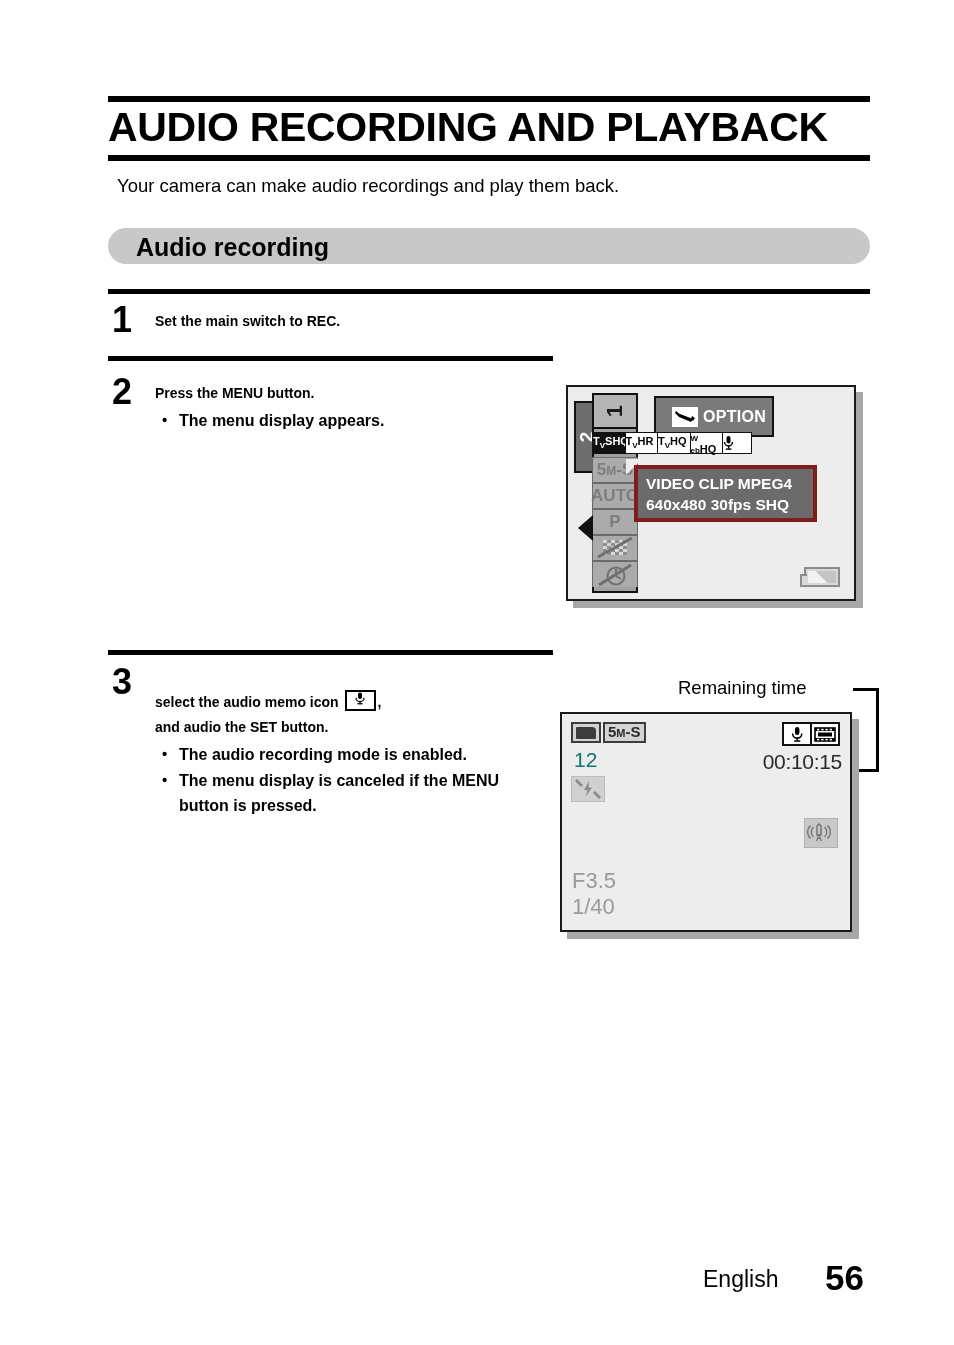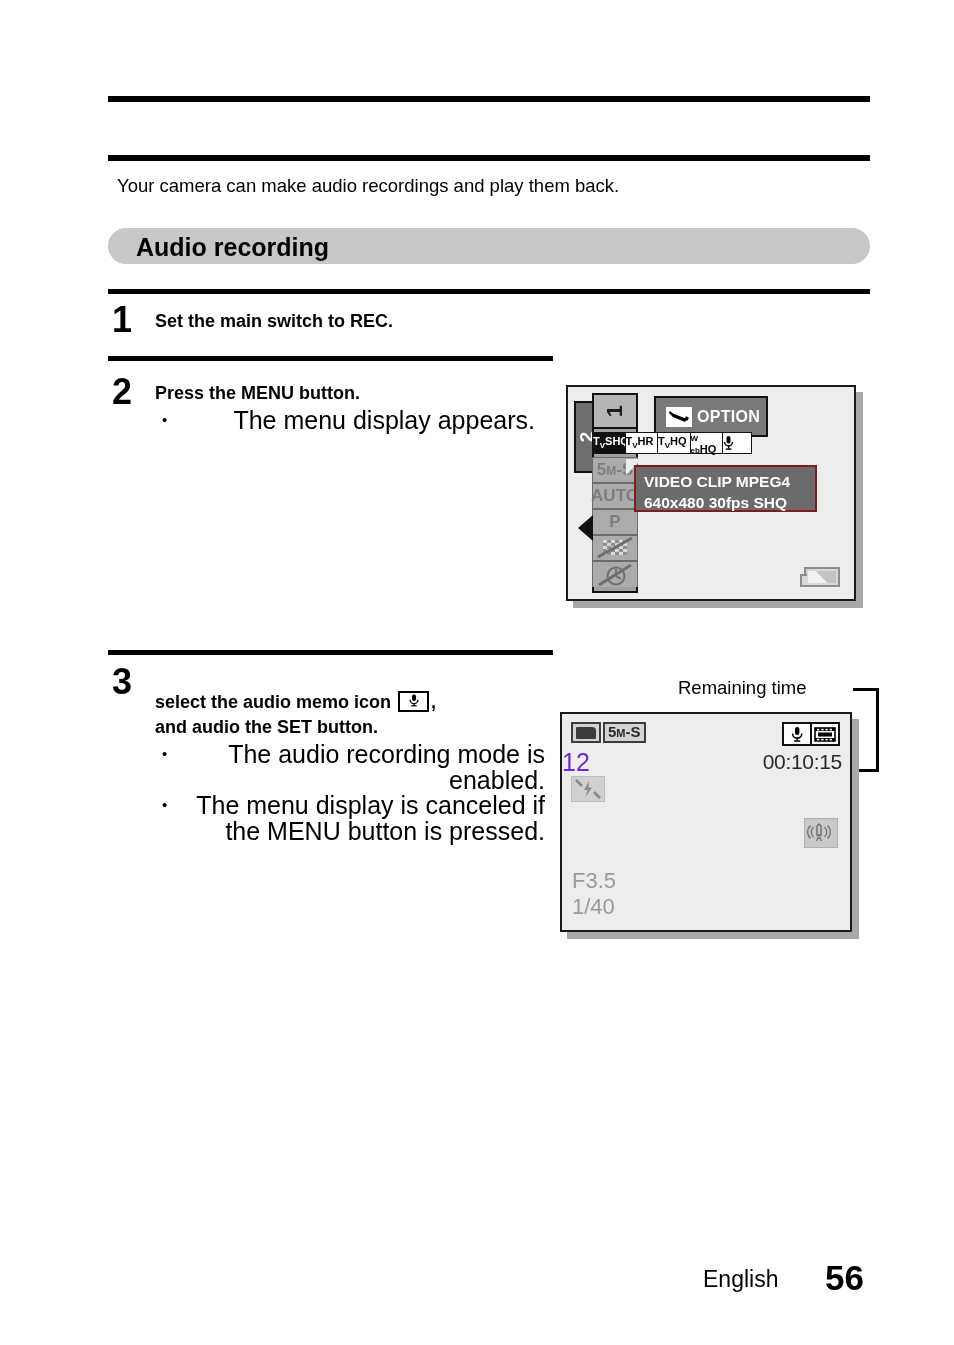--- a/index.html
+++ b/index.html
@@ -45,24 +45,24 @@
   .rule { position:absolute; background:#000; height:5px; }
   .rule-full { left:108px; width:762px; }
   .rule-half { left:108px; width:445px; }
 
   .step-num {
     position:absolute; font-size:36px; font-weight:bold; line-height:36px;
   }
   .step-body {
     position:absolute; font-size:18.5px; line-height:25px;
   }
-  .step-head { font-weight:bold; font-size:18px; line-height:25px; }
+  .step-head { font-weight:bold; font-size:14px; line-height:25px; }
   .bullets { margin:2px 0 0 0; padding:0; list-style:none; }
   .bullets li {
-    position:relative; padding-left:24px; font-size:25px; line-height:25.5px; font-weight:normal;text-align:right;
+    position:relative; padding-left:24px; font-size:16px; line-height:25.5px; font-weight:bold;
   }
   .bullets li::before {
     content:"\2022"; position:absolute; left:7px; top:-1px; font-size:15px;
   }
 
   
   .inline-mic {
     display:inline-block; vertical-align:-4px;
     width:31px; height:21px; border:2px solid #000; background:#fff;
     position:relative; margin:0 2px;
@@ -100,21 +100,21 @@
     position:absolute; left:24px; top:6px; width:46px; height:36px;
     background:#b5b5b5; border:2px solid #111;
     color:#1b1b1b; font-weight:bold; font-size:22px;
     text-align:center; line-height:32px;
   }
   .menu-tab1 .r { display:inline-block; transform:rotate(-90deg); }
 
   .opt-pill {
     position:absolute; left:86px; top:9px; height:41px;
     background:#7a7a7a; border:2px solid #111;
-    display:flex; align-items:center; padding:0 6px 0 10px;justify-content:flex-end;
+    display:flex; align-items:center; padding:0 6px 0 16px;justify-content:flex-end;
   }
   .opt-wrench {
     width:26px; height:20px; background:#fff; margin-right:5px;
     display:flex; align-items:center; justify-content:center;
   }
   .opt-pill .lbl { color:#fff; font-weight:bold; font-size:16px; letter-spacing:0.3px; }
 
   .icon-row { position:absolute; left:24px; top:45px; display:flex; }
   .icn {
     width:34px; height:22px; border:1.5px solid #111; background:#fff; margin-right:-1.5px;
@@ -131,22 +131,22 @@
     display:flex; align-items:center; justify-content:center;
   }
 
   .sel-arrow {
     position:absolute; left:10px; top:128px;
     width:0; height:0; border-top:13px solid transparent; border-bottom:13px solid transparent;
     border-right:15px solid #111;
   }
 
   .tooltip {
-    position:absolute; left:66px; top:78px; width:183px; height:47px;
-    background:#6b6b6b; border:2px solid #7f1d1d;
+    position:absolute; left:66px; top:78px; width:183px; height:57px;
+    background:#6b6b6b; border:4px solid #7f1d1d;
     color:#fff; font-weight:bold; font-size:15.5px; line-height:21px;
     padding:4px 0 0 8px;
   }
   .tooltip-tail {
     position:absolute; left:58px; top:72px; width:0; height:0;
     border-left:16px solid #ededed; border-bottom:16px solid transparent;
   }
   .battery {
     position:absolute; right:14px; bottom:12px; width:36px; height:20px;
     border:2px solid #8c8c8c; background:#d8d8d8;
@@ -165,21 +165,21 @@
   .card-icon {
     width:30px; height:21px; border:2px solid #3c3c3c; background:#d3d3d3;
     display:flex; align-items:center; justify-content:center; margin-right:2px;
   }
   .card-icon .inner { width:20px; height:12px; background:#3c3c3c; border-radius:1px 4px 1px 1px; }
   .res-box {
     height:21px; border:2px solid #3c3c3c; background:#d3d3d3;
     color:#2a2a2a; font-weight:bold; font-size:15px; line-height:17px;
     padding:0 3px; display:flex; align-items:center;
   }
-  .shots { position:absolute; left:0; top:34px; color:#6d28d9; font-size:25px; font-weight:normal; }
+  .shots { position:absolute; left:12px; top:34px; color:#0f766e; font-size:21px; font-weight:normal; }
   .flash-off {
     position:absolute; left:9px; top:62px; width:34px; height:26px;
     background:#d0d0d0; border:1px solid #bdbdbd;
   }
   .l2-tr { position:absolute; right:10px; top:8px; display:flex; }
   .box-ic {
     width:30px; height:24px; border:2px solid #111; background:#fff;
     display:flex; align-items:center; justify-content:center; margin-left:-2px;
   }
   .remain {
@@ -202,20 +202,21 @@
   
   .footer-lang { position:absolute; left:703px; top:1266px; font-size:23px; }
   .footer-page { position:absolute; left:825px; top:1258px; font-size:35px; font-weight:bold; }
 </style>
 </head>
 <body>
 
 <div class="page">
 
   <div class="title-rule-top"></div>
+  <div class="page-title">AUDIO RECORDING AND PLAYBACK</div>
   <div class="title-rule-bot"></div>
   <div class="intro">Your camera can make audio recordings and play them back.</div>
 
   <div class="section-banner">
     <span>Audio recording</span>
   </div>
 
   <div class="rule rule-full" style="top:289px;"></div>
   <div class="step-num" style="left:112px; top:302px;">1</div>
   <div class="step-body step-head" style="left:155px; top:309px; width:430px;">Set the main switch to REC.</div>

